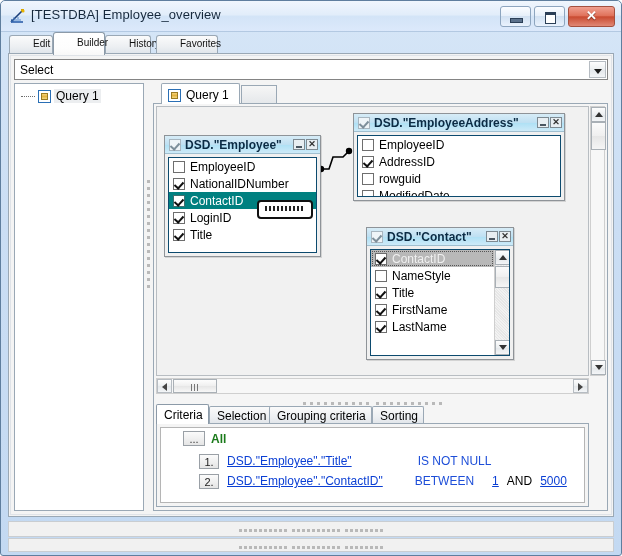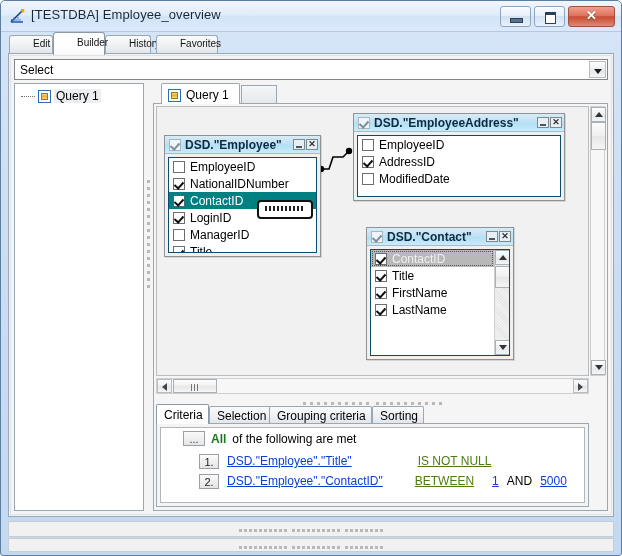--- a/index.html
+++ b/index.html
@@ -375,21 +375,21 @@
     background: linear-gradient(to bottom,#fbfbfb,#efefef 55%,#e5e5e5);
     font-size: 11px; text-align:center; color:#222; padding-top:1px;
     flex:none;
   }
   .crit-row {
     position: absolute; left: 0; right: 0; height: 20px;
     display: flex; align-items: center; gap: 8px; padding-left: 38px;
     font-size: 12px;
   }
   .crit-field { color:#0b3fd4; text-decoration: underline; white-space:nowrap; }
-  .crit-op { color:#4d7c0f; white-space:nowrap;text-decoration:underline; }
+  .crit-op { color:#1d4ed8; white-space:nowrap; }
   .crit-val { color:#0b3fd4; text-decoration: underline; }
   .crit-and { color:#000; }
 
   
   .statusbar {
     position: absolute; left: 7px; right: 7px; bottom: 18px; height: 16px;
     background: #f1f1f1; border: 1px solid #c9cdd1; box-sizing: border-box;
     text-align:center;
   }
   .grip {
@@ -509,24 +509,20 @@
                 </div>
                 <div class="fld sel">
                   <span class="cb on"></span>
                   <span>ContactID</span>
                 </div>
                 <div class="fld">
                   <span class="cb on"></span>
                   <span>LoginID</span>
                 </div>
                 <div class="fld">
-                  <span class="cb"></span>
-                  <span>ManagerID</span>
-                </div>
-                <div class="fld">
                   <span class="cb on"></span>
                   <span>Title</span>
                 </div>
               </div>
             </div>
 
             <div class="blob" style="left:100px; top:93px;"></div>
 
             <div class="tbl" style="left:196px; top:6px; width:212px; height:88px;">
               <div class="tbl-hdr">
@@ -539,38 +535,46 @@
                 <div class="fld">
                   <span class="cb"></span>
                   <span>EmployeeID</span>
                 </div>
                 <div class="fld">
                   <span class="cb on"></span>
                   <span>AddressID</span>
                 </div>
                 <div class="fld">
                   <span class="cb"></span>
+                  <span>rowguid</span>
+                </div>
+                <div class="fld">
+                  <span class="cb"></span>
                   <span>ModifiedDate</span>
                 </div>
               </div>
             </div>
 
             <div class="tbl" style="left:209px; top:120px; width:148px; height:133px;">
               <div class="tbl-hdr">
                 <span class="cb dim on"></span>
                 <span class="tbl-title">DSD."Contact"</span>
                 <span class="hbtn min"></span>
                 <span class="hbtn cls">✕</span>
               </div>
               <div class="tbl-body">
                 <div class="fld sel-gray" style="margin-right:15px;">
                   <span class="cb on"></span>
                   <span>ContactID</span>
                 </div>
                 <div class="fld">
+                  <span class="cb"></span>
+                  <span>NameStyle</span>
+                </div>
+                <div class="fld">
                   <span class="cb on"></span>
                   <span>Title</span>
                 </div>
                 <div class="fld">
                   <span class="cb on"></span>
                   <span>FirstName</span>
                 </div>
                 <div class="fld">
                   <span class="cb on"></span>
                   <span>LastName</span>
@@ -608,21 +612,20 @@
             <div class="btab" style="left:113px; width:103px;"><span>Grouping criteria</span></div>
             <div class="btab" style="left:216px; width:52px;"><span>Sorting</span></div>
           </div>
 
           <div class="critbox">
             <div class="critinner">
 
               <div class="crit-row0">
                 <span class="dots-btn">...</span>
                 <span class="all-link">All</span>
-                <span>of the following are met</span>
               </div>
 
               <div class="crit-row" style="top:23px;">
                 <span class="num-btn">1.</span>
                 <span class="crit-field">DSD."Employee"."Title"</span>
                 <span class="crit-op" style="margin-left:58px;">IS NOT NULL</span>
               </div>
 
               <div class="crit-row" style="top:43px;">
                 <span class="num-btn">2.</span>

